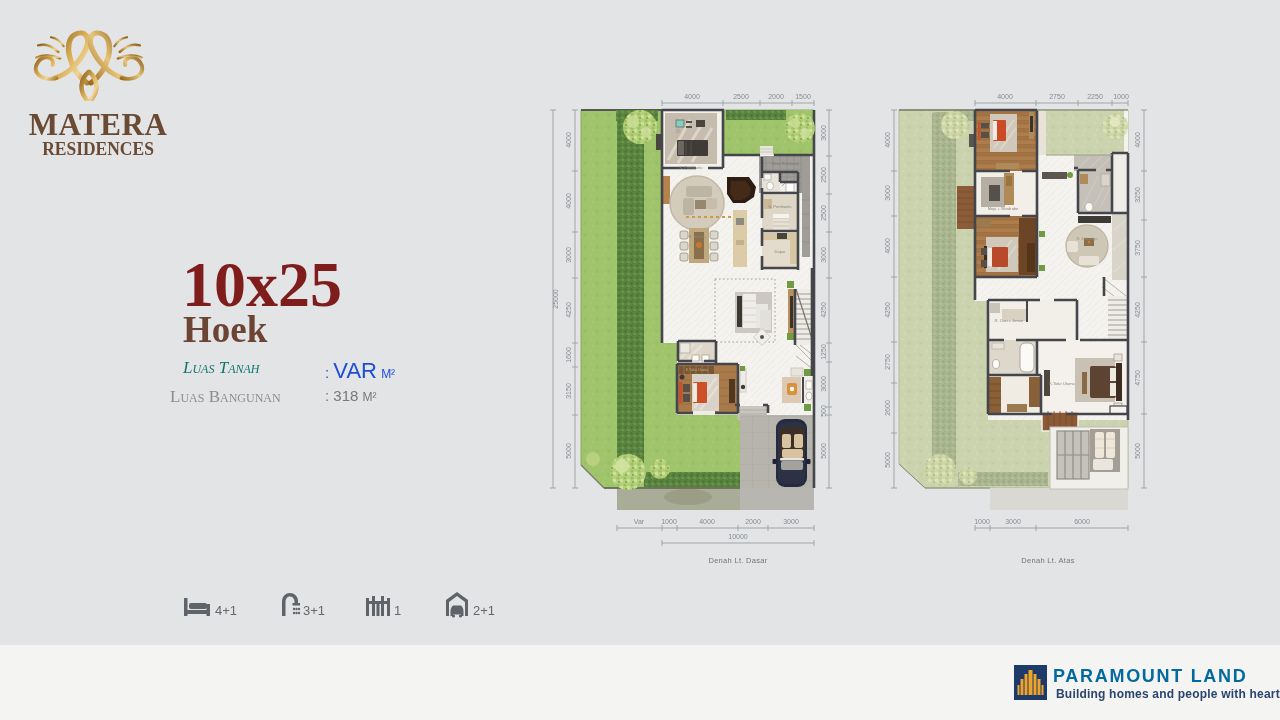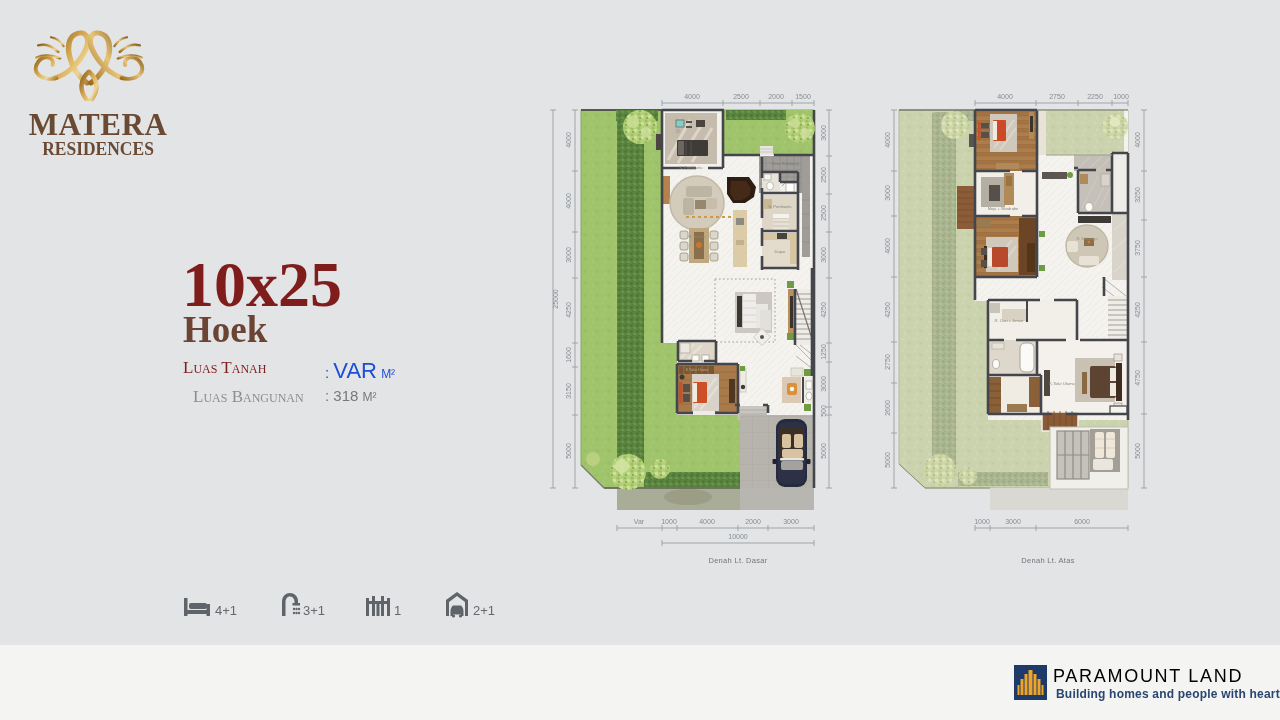--- a/index.html
+++ b/index.html
@@ -51,26 +51,26 @@
 
   <div class="abs" style="left:0px;top:98px;width:196px;text-align:center;font-family:'Liberation Serif',serif;font-weight:bold;font-size:32px;letter-spacing:0.5px;color:#6b4a33;transform:scaleX(0.97);">MATERA</div>
 
   <div class="abs" style="left:0px;top:130px;width:196px;text-align:center;font-family:'Liberation Serif',serif;font-weight:bold;font-size:19px;letter-spacing:0px;color:#6b4a33;transform:scaleX(0.92);">RESIDENCES</div>
 </div>
 
 <div class="abs" style="left:182px;top:248px;font-family:'Liberation Serif',serif;font-weight:bold;font-size:64px;color:#7f1d1d;">10x25</div>
 
 <div class="abs" style="left:183px;top:308px;font-family:'Liberation Serif',serif;font-weight:bold;font-size:37px;color:#6b4433;">Hoek</div>
 
-<div class="abs" style="left:183px;top:358px;width:260px;font-family:'Liberation Serif',serif;font-size:17px;color:#7f1d1d;">
+<div class="abs" style="left:183px;top:358px;width:260px;font-family:'Liberation Serif',serif;font-size:17px;color:#0f766e;font-style:italic;">
   <span style="font-variant:small-caps;">Luas Tanah</span>
 </div>
 <div class="abs" style="left:325px;top:358px;font-size:15px;color:#1d4ed8;">: <span style="font-size:22px;">VAR</span> <span style="font-size:12px;">M²</span></div>
 
-<div class="abs" style="left:193px;top:387px;width:260px;font-family:'Liberation Serif',serif;font-size:17px;color:#8d8d8f;">
+<div class="abs" style="left:170px;top:387px;width:260px;font-family:'Liberation Serif',serif;font-size:17px;color:#8d8d8f;">
   <span style="font-variant:small-caps;">Luas Bangunan</span>
 </div>
 <div class="abs" style="left:325px;top:387px;font-size:15px;color:#77787a;">: <span style="font-size:15px;">318</span> <span style="font-size:12px;">M²</span></div>
 
 <svg class="abs" style="left:180px;top:592px;" width="330" height="30" viewBox="0 0 330 30">
   <g fill="#5f646a">
 
     <g>
       <rect x="4" y="6" width="3.5" height="18"></rect>
       <rect x="4" y="18" width="26" height="4"></rect>
@@ -120,21 +120,21 @@
       <rect x="14.5" y="5" width="4" height="25"></rect>
       <rect x="10.5" y="9" width="3" height="21"></rect>
       <rect x="19.5" y="9" width="3" height="21"></rect>
       <rect x="6.5" y="14" width="3" height="16"></rect>
       <rect x="23.5" y="14" width="3" height="16"></rect>
       <rect x="3.5" y="20" width="2" height="10"></rect>
       <rect x="27.5" y="20" width="2" height="10"></rect>
     </g>
   </svg>
 
-  <div class="abs" style="left:39px;top:1px;font-size:18px;font-weight:normal;color:#000000;letter-spacing:1.7px;white-space:nowrap;">PARAMOUNT LAND</div>
+  <div class="abs" style="left:39px;top:1px;font-size:18px;font-weight:bold;color:#0369a1;letter-spacing:1.7px;white-space:nowrap;">PARAMOUNT LAND</div>
 
   <div class="abs" style="left:42px;top:22px;font-size:12px;font-weight:bold;color:#2a4570;letter-spacing:0.2px;white-space:nowrap;">Building homes and people with heart</div>
 </div>
 
 <svg class="abs" style="left:548px;top:85px;" width="292" height="490" viewBox="548 85 292 490" font-family="Liberation Sans">
   <defs>
     <pattern id="hedge" width="6" height="6" patternUnits="userSpaceOnUse">
       <rect width="6" height="6" fill="#5b8440"></rect>
       <circle cx="1.5" cy="1.5" r="1.2" fill="#466e2e" opacity="0.85"></circle>
       <circle cx="4.5" cy="4" r="1.3" fill="#6c9a4d"></circle>

